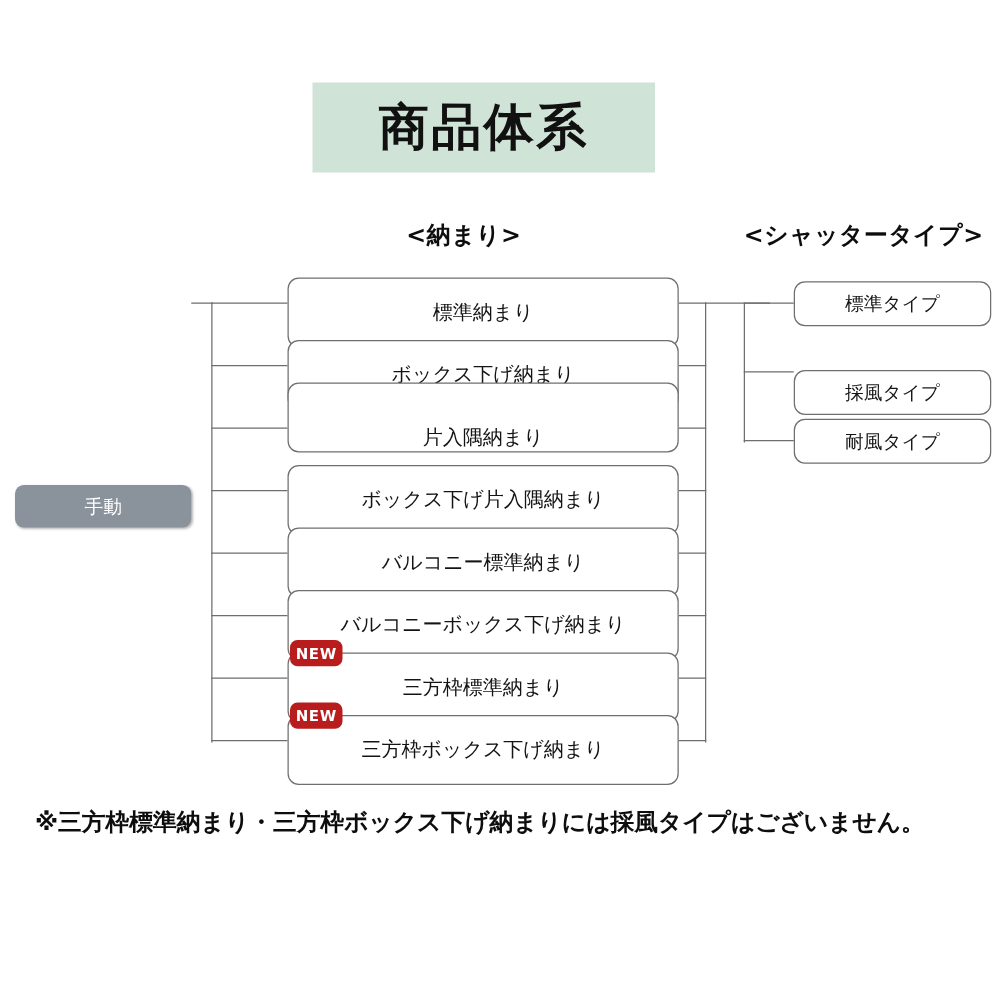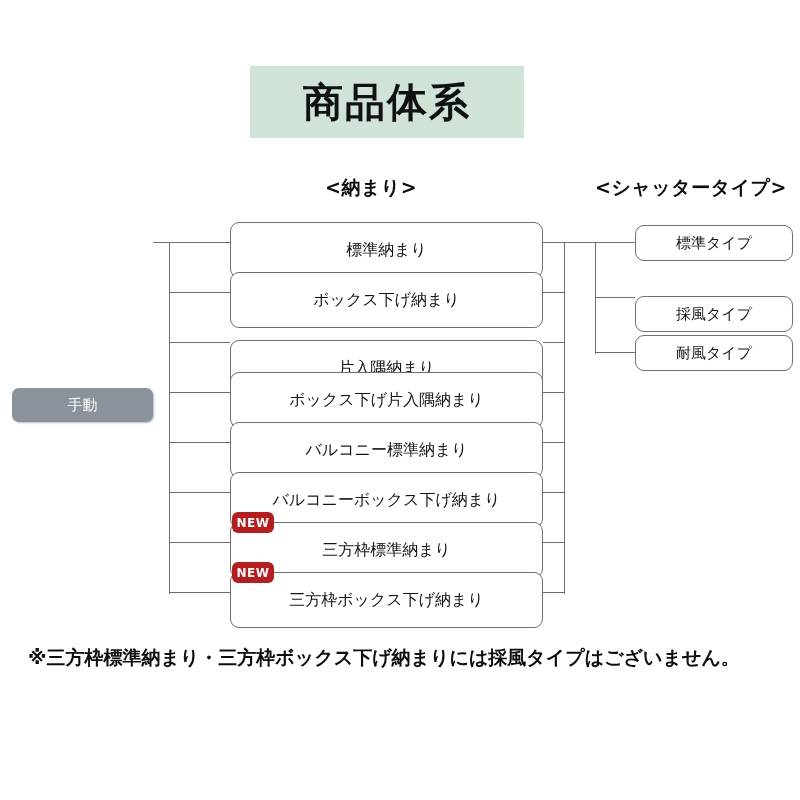--- a/index.html
+++ b/index.html
@@ -181,21 +181,21 @@
   <div class="line h" style="left:595px; top:242px; width:40px;"></div>
   <div class="line h" style="left:595px; top:297px; width:40px;"></div>
   <div class="line h" style="left:595px; top:352px; width:40px;"></div>
 
   <div class="node mid" style="top:222px;">
     <span>標準納まり</span>
   </div>
   <div class="node mid" style="top:272px;">
     <span>ボックス下げ納まり</span>
   </div>
-  <div class="node mid" style="top:340px;">
+  <div class="node mid" style="top:306px;align-items:flex-end;">
     <span>片入隅納まり</span>
   </div>
   <div class="node mid" style="top:372px;">
     <span>ボックス下げ片入隅納まり</span>
   </div>
   <div class="node mid" style="top:422px;">
     <span>バルコニー標準納まり</span>
   </div>
   <div class="node mid" style="top:472px;">
     <span>バルコニーボックス下げ納まり</span>

